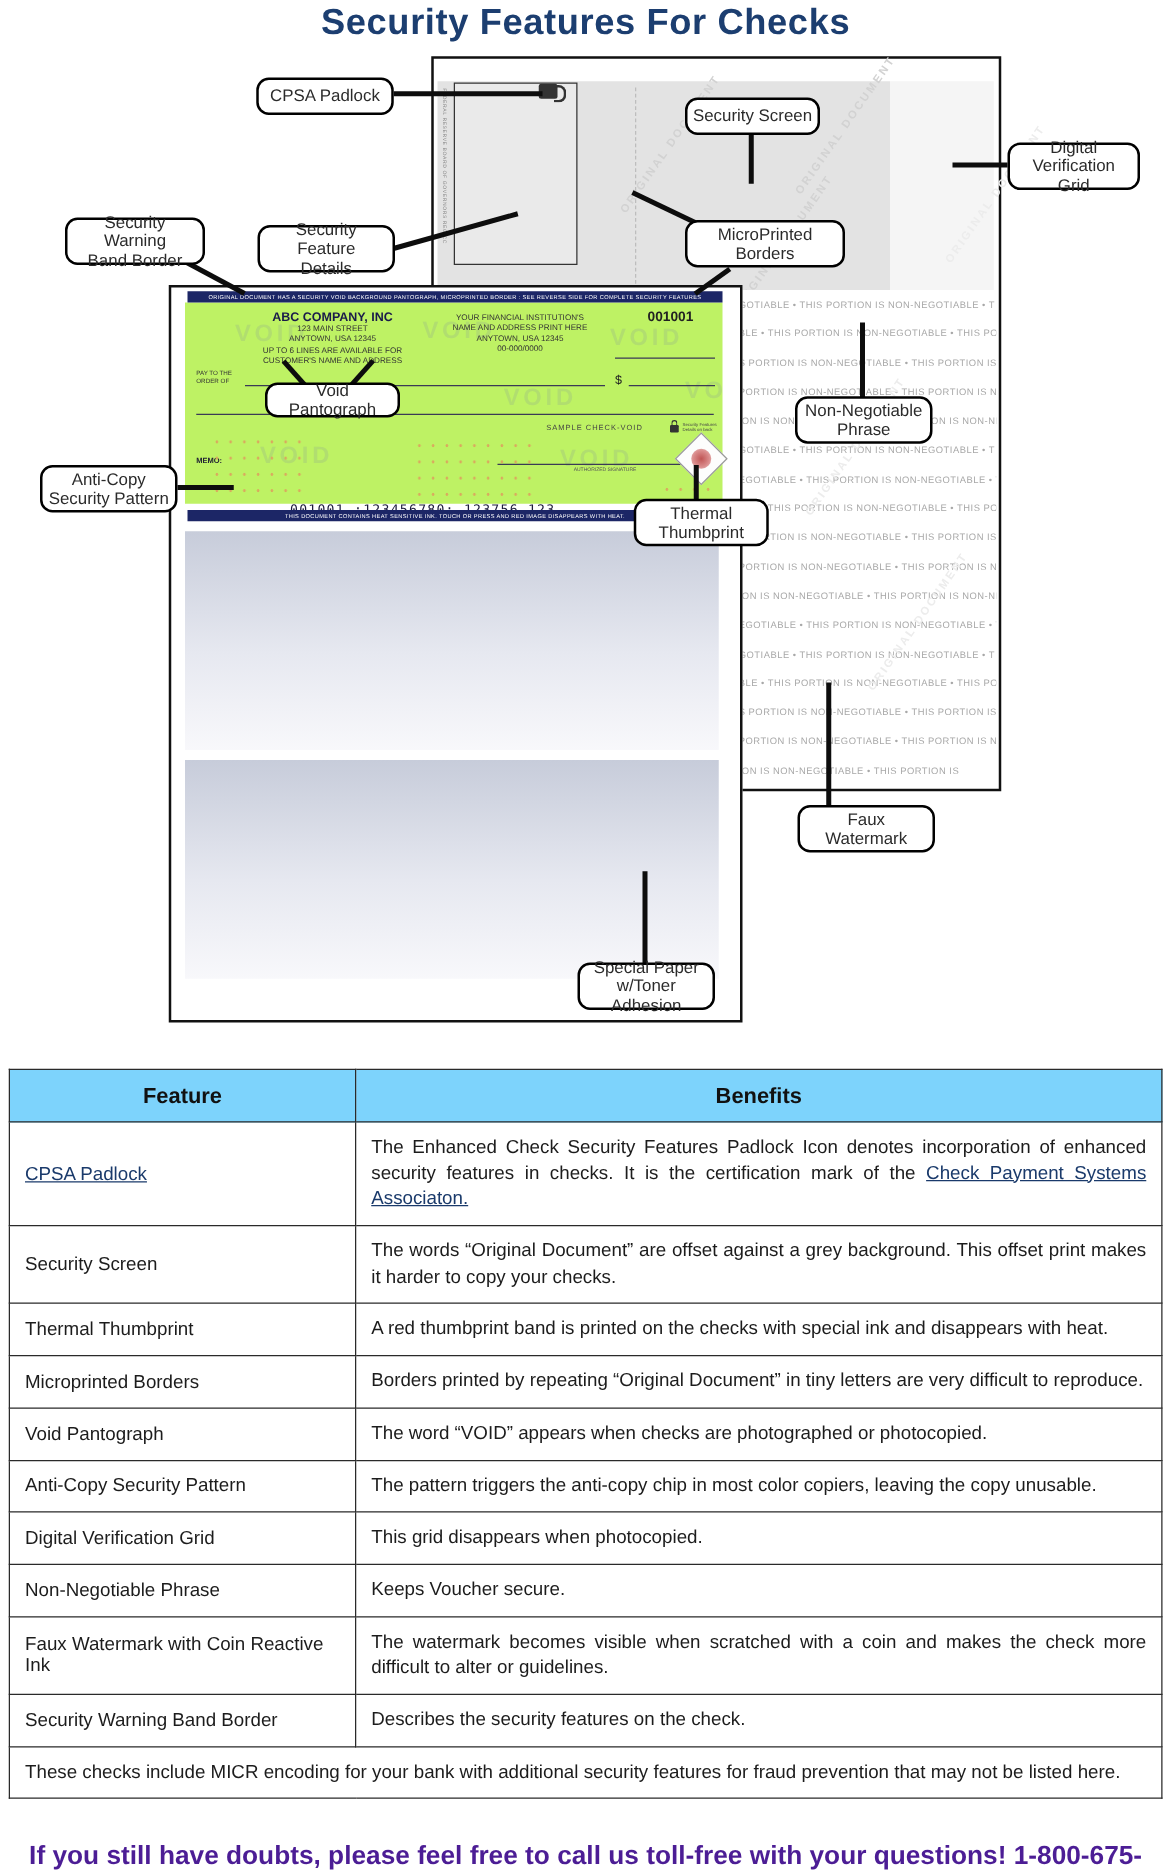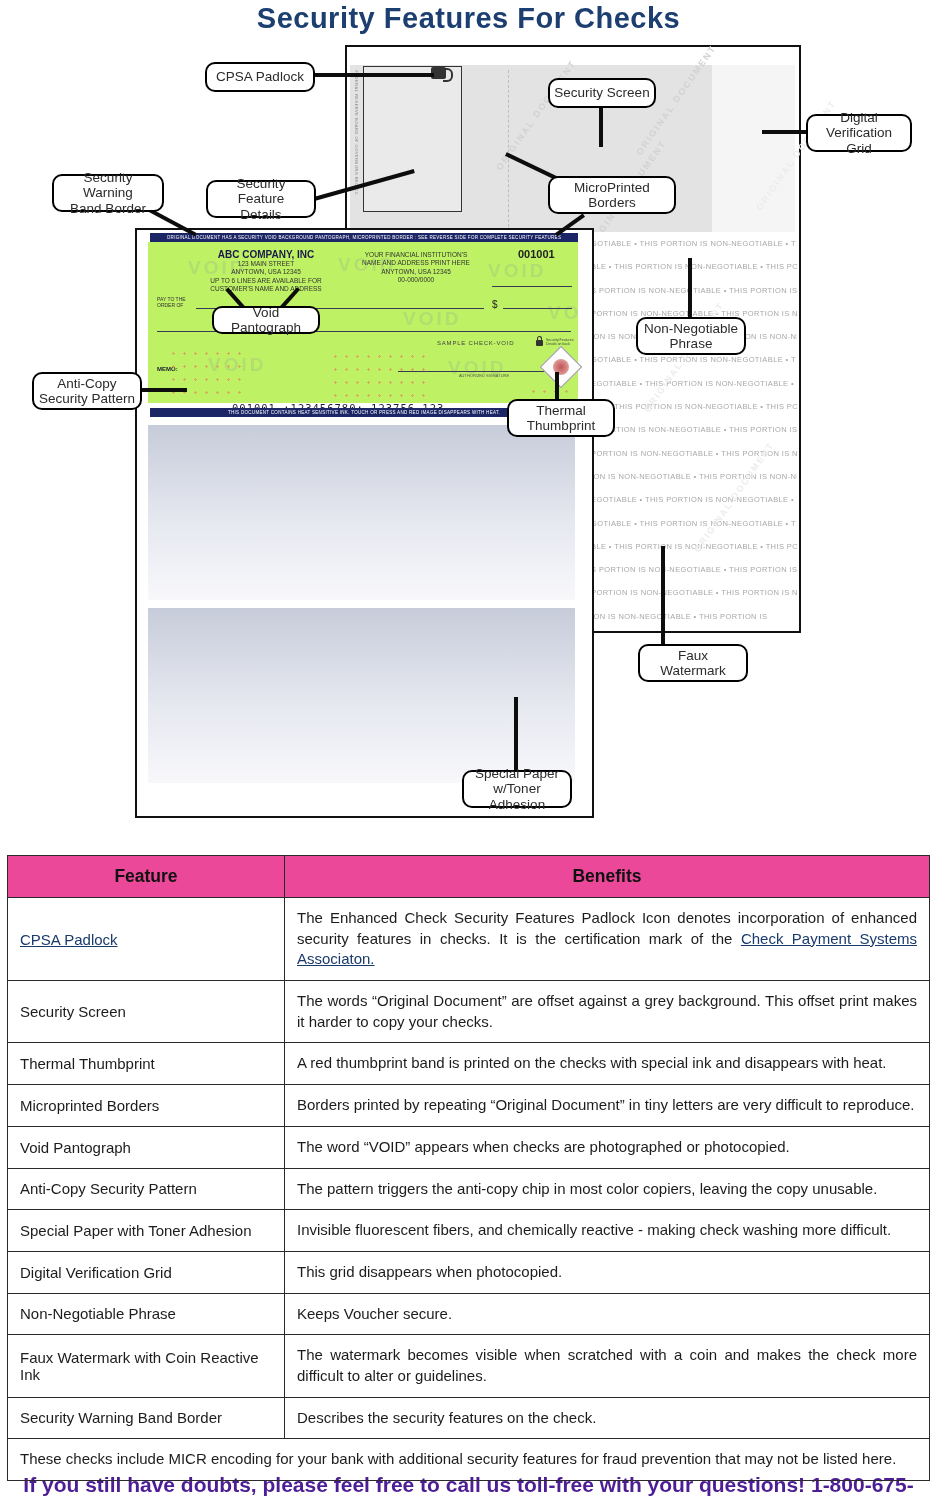--- a/index.html
+++ b/index.html
@@ -75,21 +75,21 @@
            font-size:13.5px;color:#2b2b2b;line-height:1.12;white-space:pre-line;z-index:7;padding:2px 4px;box-sizing:border-box;}
   .conn{position:absolute;background:#0d0d0d;z-index:6;}
   .conn-h{height:3.5px;}
   .conn-v{width:3.5px;}
   .conn-d{height:3.5px;transform-origin:0 50%;}
 
   
   .feat-table{position:absolute;left:7px;top:855px;width:923px;border-collapse:collapse;z-index:1;
               font-size:15px;color:#1c1c1c;}
   .feat-table th,.feat-table td{border:1.6px solid #2a2a2a;padding:10px 12px;vertical-align:middle;}
-  .feat-table th{background:#ec4899;font-size:17.5px;font-weight:bold;color:#111;height:20px;text-align:center;}
+  .feat-table th{background:#7dd3fc;font-size:17.5px;font-weight:bold;color:#111;height:20px;text-align:center;}
   .col-feature{width:252px;}
   .benefit-cell{text-align:justify;line-height:1.38;}
   .feature-cell span[data-style="link"]{text-decoration:underline;color:#1a3a6b;}
   .tlink{text-decoration:underline;color:#1a3a6b;}
   .footnote-cell{line-height:1.35;}
 
   .footer{position:absolute;top:1473px;left:0;width:100%;text-align:center;
           font-size:21px;font-weight:bold;color:#4c1d95;}
 </style>
 </head>
@@ -312,26 +312,20 @@
           <td class="benefit-cell"><span>The word “VOID” appears when checks are photographed or photocopied.</span><span class="tlink"></span></td>
         </tr>
 
         <tr>
           <td class="feature-cell">
             <span data-style="plain">Anti-Copy Security Pattern</span>
           </td>
           <td class="benefit-cell"><span>The pattern triggers the anti-copy chip in most color copiers, leaving the copy unusable.</span><span class="tlink"></span></td>
         </tr>
 
-        <tr>
-          <td class="feature-cell">
-            <span data-style="plain">Special Paper with Toner Adhesion</span>
-          </td>
-          <td class="benefit-cell"><span>Invisible fluorescent fibers, and chemically reactive - making check washing more difficult.</span><span class="tlink"></span></td>
-        </tr>
 
         <tr>
           <td class="feature-cell">
             <span data-style="plain">Digital Verification Grid</span>
           </td>
           <td class="benefit-cell"><span>This grid disappears when photocopied.</span><span class="tlink"></span></td>
         </tr>
 
         <tr>
           <td class="feature-cell">

